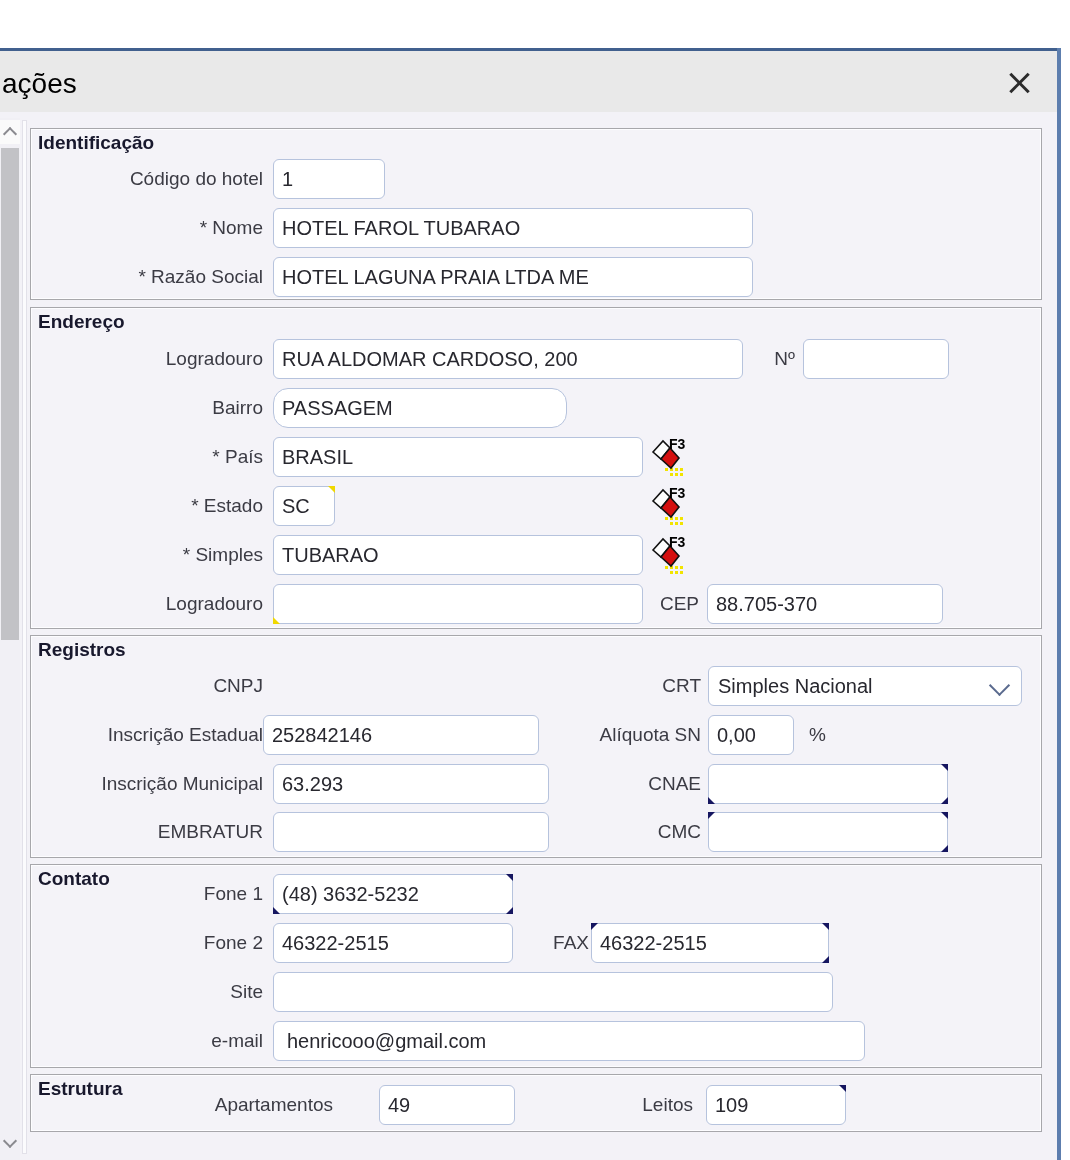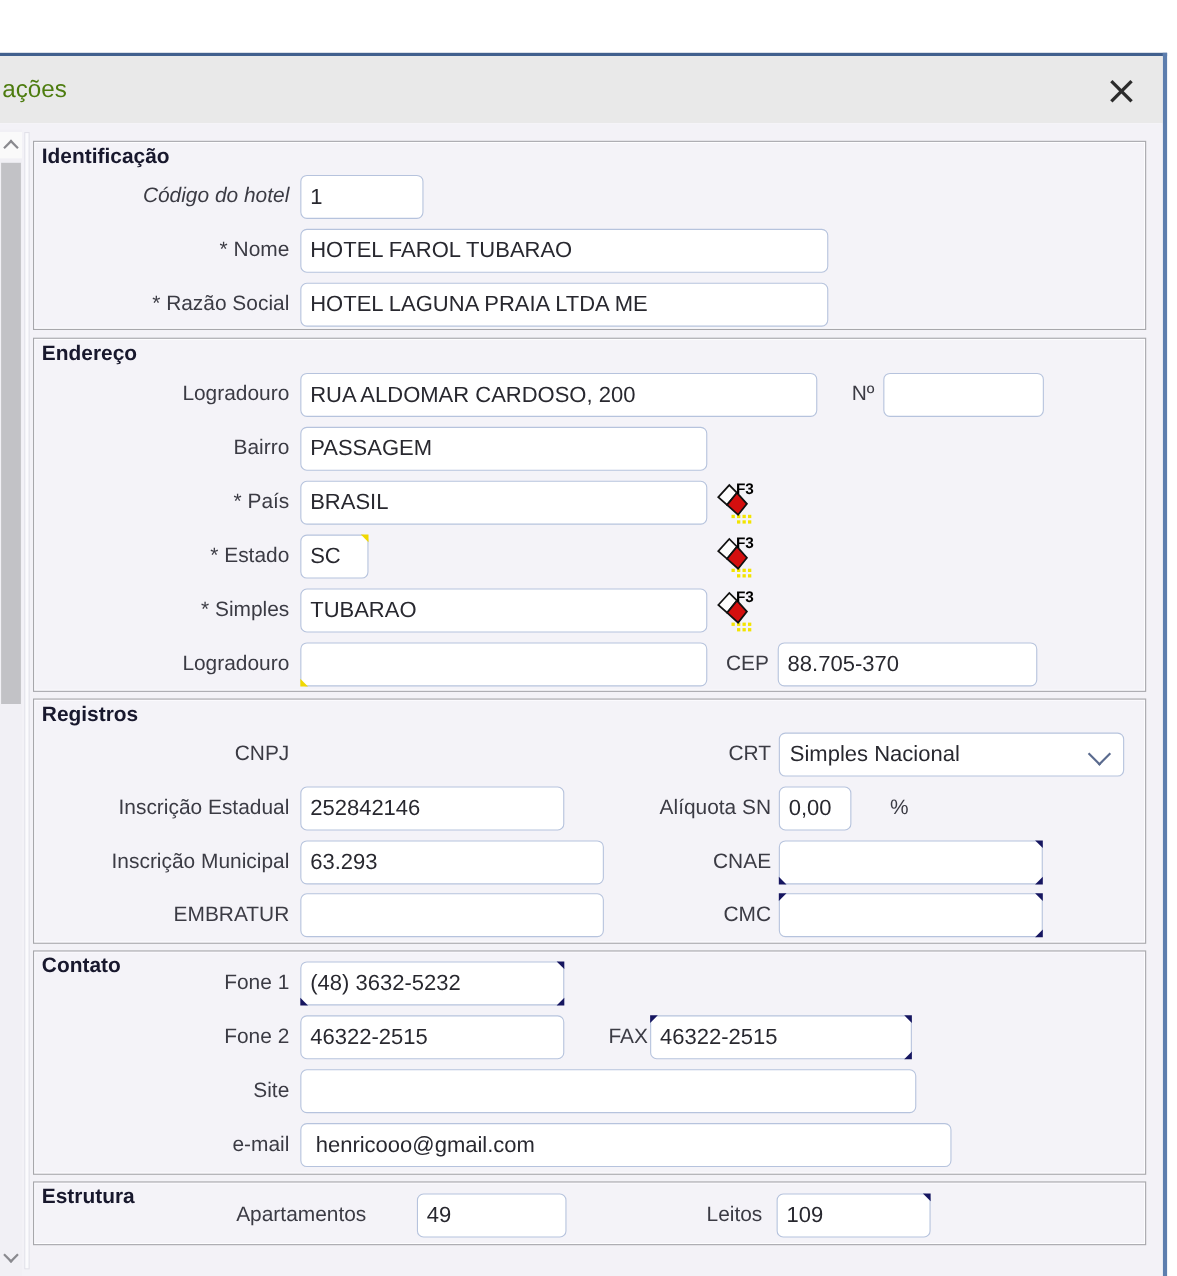--- a/index.html
+++ b/index.html
@@ -6,21 +6,21 @@
   body{
     width:1070px;height:1160px;position:relative;overflow:hidden;
     background:#ffffff;
     font-family:"Liberation Sans","DejaVu Sans",sans-serif;
     -webkit-font-smoothing:antialiased;
   }
   
   .win-border-top{position:absolute;left:0;top:48px;width:1061px;height:3px;background:#41608e;}
   .win-border-right{position:absolute;left:1057px;top:48px;width:4px;height:1112px;background:#5d7eae;}
   .titlebar{position:absolute;left:0;top:51px;width:1057px;height:61px;background:#e9e9e9;}
-  .title-text{position:absolute;left:2px;top:17px;font-size:22px;color:#4d7c0f;white-space:nowrap;}
+  .title-text{position:absolute;left:2px;top:17px;font-size:28px;color:#000000;white-space:nowrap;}
   .close-btn{position:absolute;left:1000px;top:13px;width:38px;height:38px;cursor:pointer;background:transparent;border:none;}
   .close-x{position:absolute;left:7px;top:7px;width:24px;height:24px;}
   .close-x::before,.close-x::after{content:"";position:absolute;left:11px;top:-1px;width:3px;height:26px;background:#2b2b2b;}
   .close-x::before{transform:rotate(45deg);}
   .close-x::after{transform:rotate(-45deg);}
   
   .content-bg{position:absolute;left:0;top:112px;width:1057px;height:1048px;background:#f3f2f7;}
   .panel-edge{position:absolute;left:22px;top:120px;width:5px;height:1034px;background:#fbfbfd;border:1px solid #e2e1e9;box-sizing:border-box;}
   
   .vscroll{position:absolute;left:0;top:118px;width:20px;height:1042px;background:#f1f0f5;}
@@ -72,38 +72,38 @@
       <i class="chev-up"></i>
     </div>
   <div class="sb-thumb"></div>
   <div class="sb-btn down">
       <i class="chev-down"></i>
     </div>
 </div>
 
 <div class="group" style="top:128px;height:172px;">
   <div class="gtitle">Identificação</div>
-  <div class="lbl" style="top:30px;font-style:italic;">Código do hotel</div>
+  <div class="lbl" style="top:30px;">Código do hotel</div>
   <input class="fld" style="left: 242px; top: 30px; width: 112px;" value="1">
   <div class="lbl" style="top:79px;">* Nome</div>
   <input class="fld" style="left: 242px; top: 79px; width: 480px;" value="HOTEL FAROL TUBARAO">
   <div class="lbl" style="top:128px;">* Razão Social</div>
   <input class="fld" style="left: 242px; top: 128px; width: 480px;" value="HOTEL LAGUNA PRAIA LTDA ME">
 </div>
 
 <div class="group" style="top:307px;height:322px;">
   <div class="gtitle">Endereço</div>
 
   <div class="lbl" style="top:31px;">Logradouro</div>
   <input class="fld" style="left: 242px; top: 31px; width: 470px;" value="RUA ALDOMAR CARDOSO, 200">
   <div class="lbl" style="left:726px;top:31px;width:38px;">Nº</div>
   <input class="fld" style="left: 772px; top: 31px; width: 146px;" value="">
 
   <div class="lbl" style="top:80px;">Bairro</div>
-  <input class="fld" style="left: 242px; top: 80px; width: 370px;" value="PASSAGEM">
+  <input class="fld" style="left: 242px; top: 80px; width: 294px; border-radius: 15px;" value="PASSAGEM">
 
   <div class="lbl" style="top:129px;">* País</div>
   <input class="fld" style="left: 242px; top: 129px; width: 370px;" value="BRASIL">
   <svg class="f3-icon" style="left:618px;top:127px;" viewBox="0 0 40 44">
     <g>
       <rect x="16" y="33" width="3" height="3" fill="#f2e400"></rect>
         <rect x="21" y="33" width="3" height="3" fill="#f2e400"></rect>
         <rect x="26" y="33" width="3" height="3" fill="#f2e400"></rect>
         <rect x="31" y="33" width="3" height="3" fill="#f2e400"></rect>
       <rect x="21" y="38" width="3" height="3" fill="#f2e400"></rect>
@@ -165,23 +165,23 @@
   <div class="gtitle">Registros</div>
 
   <div class="lbl" style="top:30px;">CNPJ</div>
   <div class="lbl" style="left:560px;top:30px;width:110px;">CRT</div>
   <div class="dropdown" style="left:677px;top:30px;width:314px;">
     <span class="dd-text">Simples Nacional</span>
     <i class="dd-chev"></i>
   </div>
 
   <div class="lbl" style="top:79px;">Inscrição Estadual</div>
-  <input class="fld" style="left: 242px; top: 79px; width: 240px;" value="252842146">
+  <input class="fld" style="left: 232px; top: 79px; width: 276px;" value="252842146">
   <div class="lbl" style="left:530px;top:79px;width:140px;">Alíquota SN</div>
-  <input class="fld" style="left: 677px; top: 79px; width: 66px;" value="0,00">
+  <input class="fld" style="left: 677px; top: 79px; width: 86px;" value="0,00">
   <div class="lbl" style="left:778px;top:79px;width:34px;text-align:left;">%</div>
 
   <div class="lbl" style="top:128px;">Inscrição Municipal</div>
   <input class="fld" style="left: 242px; top: 128px; width: 276px;" value="63.293">
   <div class="lbl" style="left:560px;top:128px;width:110px;">CNAE</div>
   <div class="fwrap" style="left:677px;top:128px;width:240px;height:40px;">
     <input class="fld" value="" style="">
     <i class="mark tr"></i>
       <i class="mark bl"></i>
       <i class="mark br"></i>

